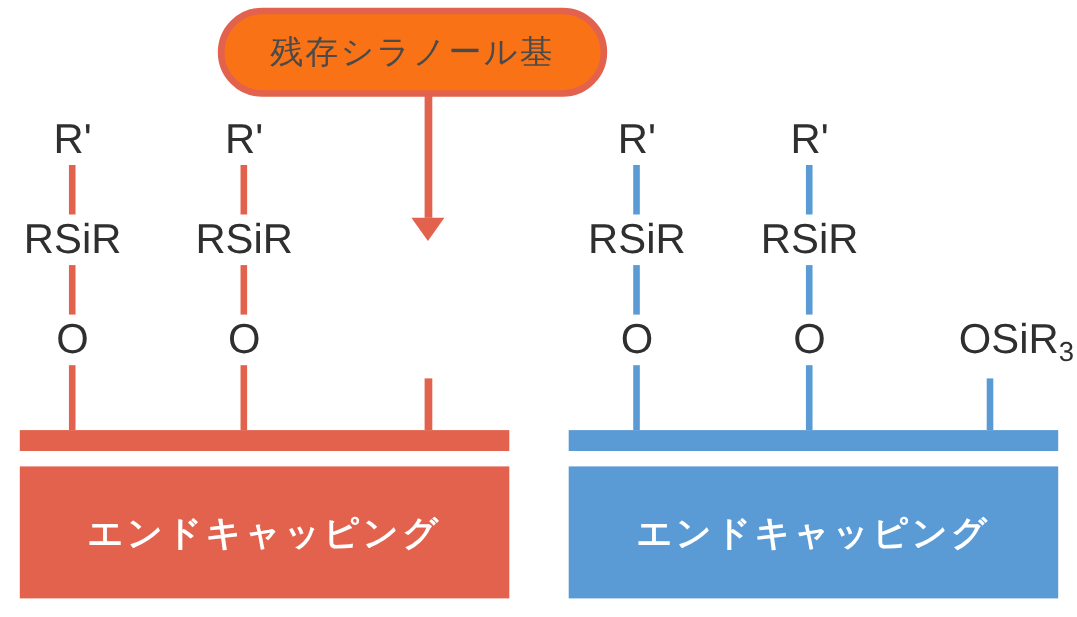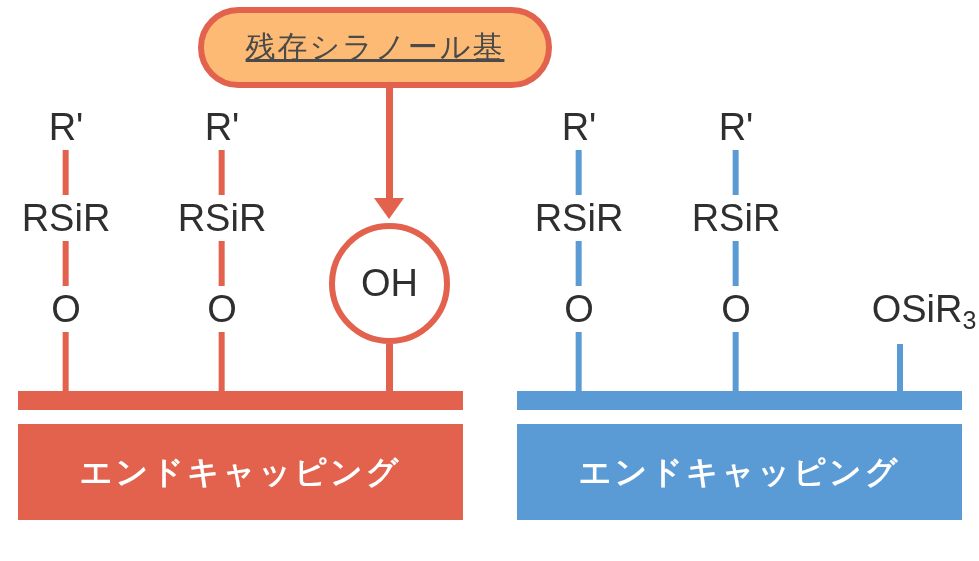--- a/index.html
+++ b/index.html
@@ -19,28 +19,27 @@
   
   .pill {
     position: absolute;
     left: 198px;
     top: 7px;
     width: 354px;
     height: 81px;
     box-sizing: border-box;
     border: 6px solid #E2624D;
     border-radius: 45px;
-    background: #fdba74;
+    background: #f97316;
     display: flex;
     align-items: center;
     justify-content: center;
     font-size: 30px;
     letter-spacing: 2px;
     color: #4a4a4a;
-    text-decoration: underline;
   }
 
   
   .arrow-stem {
     position: absolute;
     left: 386px;
     top: 86px;
     width: 7px;
     height: 112px;
     background: #E2624D;
@@ -141,21 +140,21 @@
     position: absolute;
     top: 391px;
     height: 19px;
   }
   .surface-bar.left  { left: 18px;  width: 445px; background: #E2624D; }
   .surface-bar.right { left: 517px; width: 445px; background: #5B9BD5; }
 
   .caption-box {
     position: absolute;
     top: 424px;
-    height: 96px;
+    height: 120px;
     width: 445px;
     display: flex;
     flex-direction: column;
     align-items: center;
     justify-content: center;
     color: #ffffff;
     font-weight: bold;
     font-size: 32px;
     line-height: 44px;
     letter-spacing: 3px;
@@ -185,23 +184,20 @@
   </div>
   <div class="chain red" style="left:222px">
     <div class="chem">R'</div>
     <div class="bond"></div>
     <div class="chem">RSiR</div>
     <div class="bond"></div>
     <div class="chem">O</div>
     <div class="bond"></div>
   </div>
 
-  <div class="oh-circle">
-    <span>OH</span>
-  </div>
   <div class="oh-bond"></div>
 
   <div class="chain blue" style="left:579px">
     <div class="chem">R'</div>
     <div class="bond"></div>
     <div class="chem">RSiR</div>
     <div class="bond"></div>
     <div class="chem">O</div>
     <div class="bond"></div>
   </div>

